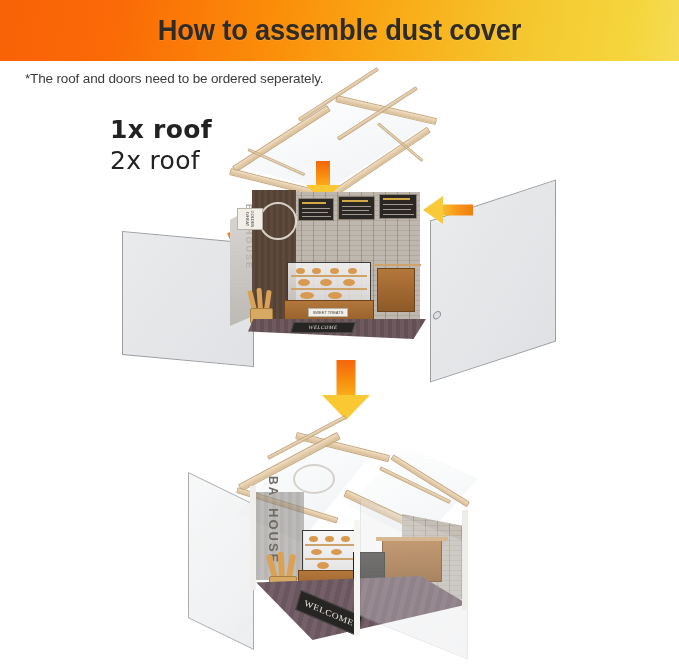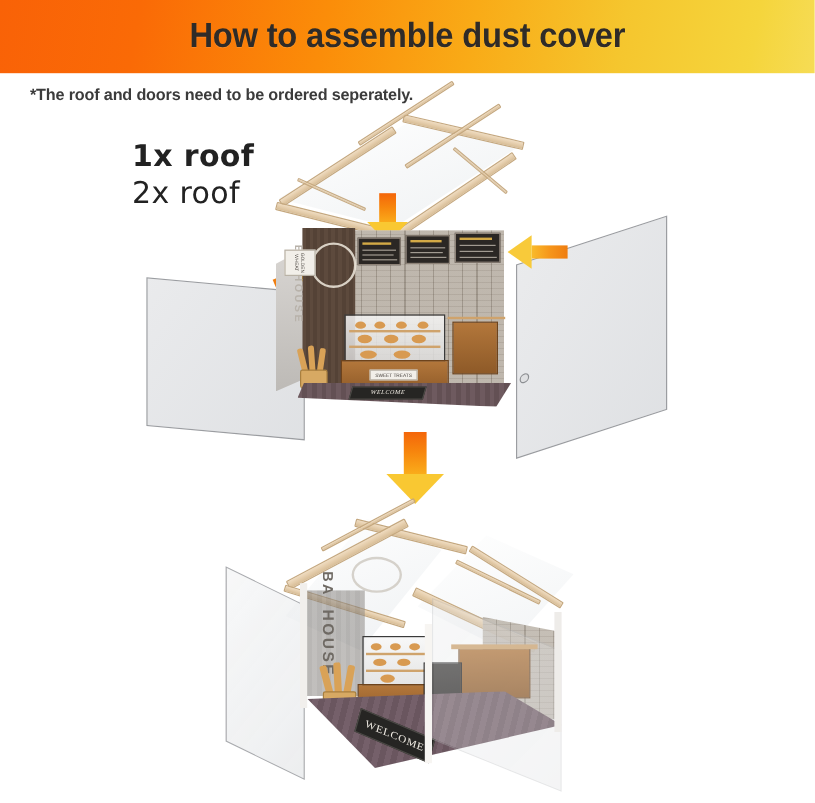--- a/index.html
+++ b/index.html
@@ -9,21 +9,21 @@
   
   .banner{position:absolute;left:0;top:0;width:679px;height:61px;
           background:linear-gradient(100deg,#f96207 0%,#fa6a06 17%,#fb8d09 40%,#f9ab17 58%,#f5c62e 76%,#f5d53c 92%,#f6dc55 100%);}
   .banner-title{position:absolute;left:0;top:0;width:679px;height:61px;
        display:flex;align-items:center;justify-content:center;
        font-size:29px;font-weight:bold;color:#2f2b28;letter-spacing:-.2px;
        font-family:"Liberation Sans","DejaVu Sans",sans-serif;
        transform:scaleX(.94);text-shadow:0 1px 0 rgba(255,255,255,.12);}
 
   .note{position:absolute;left:25px;top:71px;font-size:13.5px;color:#3b3b3b;
-        letter-spacing:-.15px;white-space:nowrap;font-weight:bold;}
+        letter-spacing:-.15px;white-space:nowrap;}
 
   
   .qty{position:absolute;font-size:25px;color:#222;font-weight:400;letter-spacing:.3px;
        font-family:"DejaVu Sans","Liberation Sans",sans-serif;}
   .qty-roof{left:110px;top:115px;font-weight:bold;}
   .qty-doors{left:110px;top:146px;}
 
   
   .arrow-down{position:absolute;}
   .arrow-down .shaft{position:absolute;left:50%;top:0;transform:translateX(-50%);

